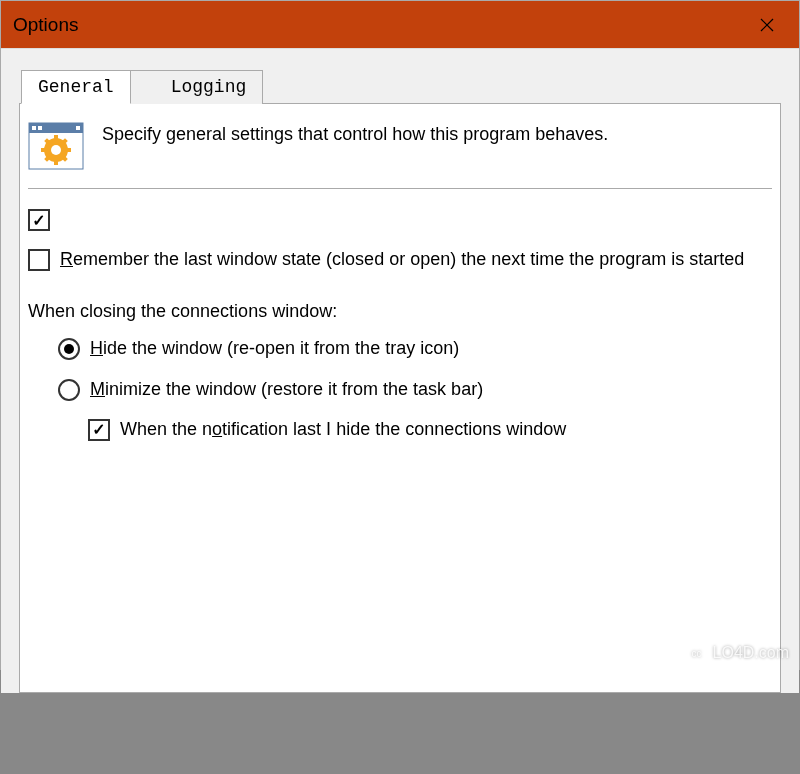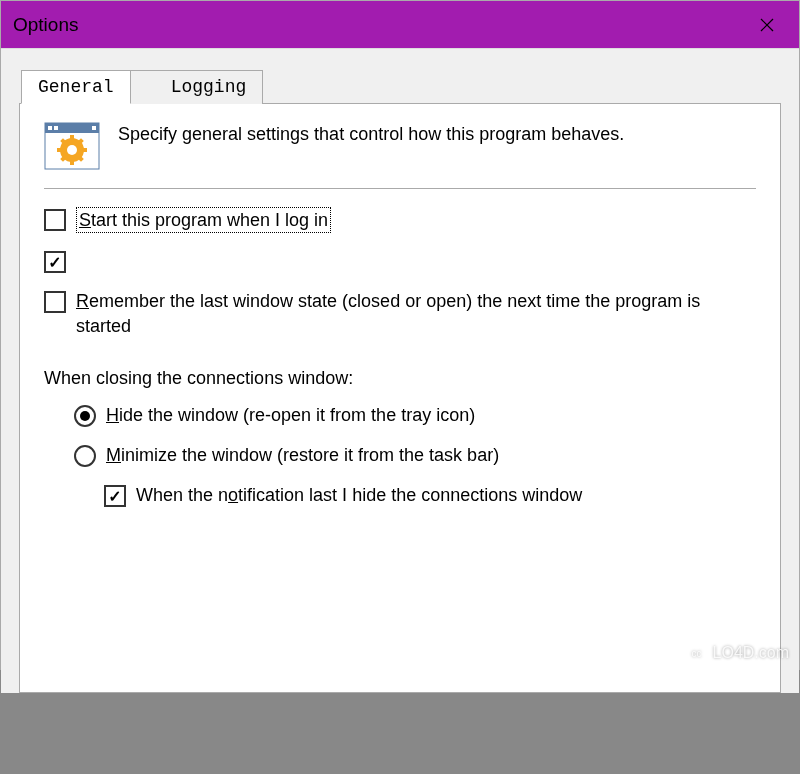--- a/index.html
+++ b/index.html
@@ -9,21 +9,21 @@
     }
     body {
       font-family: 'Segoe UI', Tahoma, sans-serif;
       font-size: 17px;
       background: #888;
       width: 800px;
       height: 774px;
       position: relative;
     }
     .dialog {
-      background: #a21caf;
+      background: #c2410c;
       width: 800px;
       height: 670px;
       position: relative;
       border: 1px solid #aaa;
     }
     .titlebar {
       display: flex;
       align-items: center;
       justify-content: space-between;
       padding: 8px 12px;
@@ -74,21 +74,21 @@
       z-index: 3;
       position: relative;
     }
     .tab.inactive {
       background: #f0f0f0;
       padding-left: 40px;
     }
     .tab-panel {
       background: #fff;
       border: 1px solid #aaa;
-      padding: 18px 24px;
+      padding: 18px 8px;
       position: relative;
       z-index: 1;
       min-height: 590px;
     }
     .intro {
       display: flex;
       align-items: flex-start;
       gap: 18px;
       padding-bottom: 18px;
       border-bottom: 1px solid #aaa;
@@ -253,24 +253,20 @@
             <rect x="38" y="26" width="5" height="4"></rect>
             <rect x="17" y="17" width="4" height="4" transform="rotate(45 19 19)"></rect>
             <rect x="35" y="35" width="4" height="4" transform="rotate(45 37 37)"></rect>
             <rect x="35" y="17" width="4" height="4" transform="rotate(45 37 19)"></rect>
             <rect x="17" y="35" width="4" height="4" transform="rotate(45 19 37)"></rect>
           </g>
         </svg>
         <div class="intro-text">Specify general settings that control how this program behaves.</div>
       </div>
 
-      <div class="option-row">
-        <div class="checkbox"></div>
-        <span class="option-label dotted-focus"><u>S</u><span>tart this program when I log in</span></span>
-      </div>
 
       <div class="option-row">
         <div class="checkbox checked"></div>
       </div>
 
       <div class="option-row">
         <div class="checkbox"></div>
         <span class="option-label"><u>R</u><span>emember the last window state (closed or open) the next time the program is started</span></span>
       </div>
 

